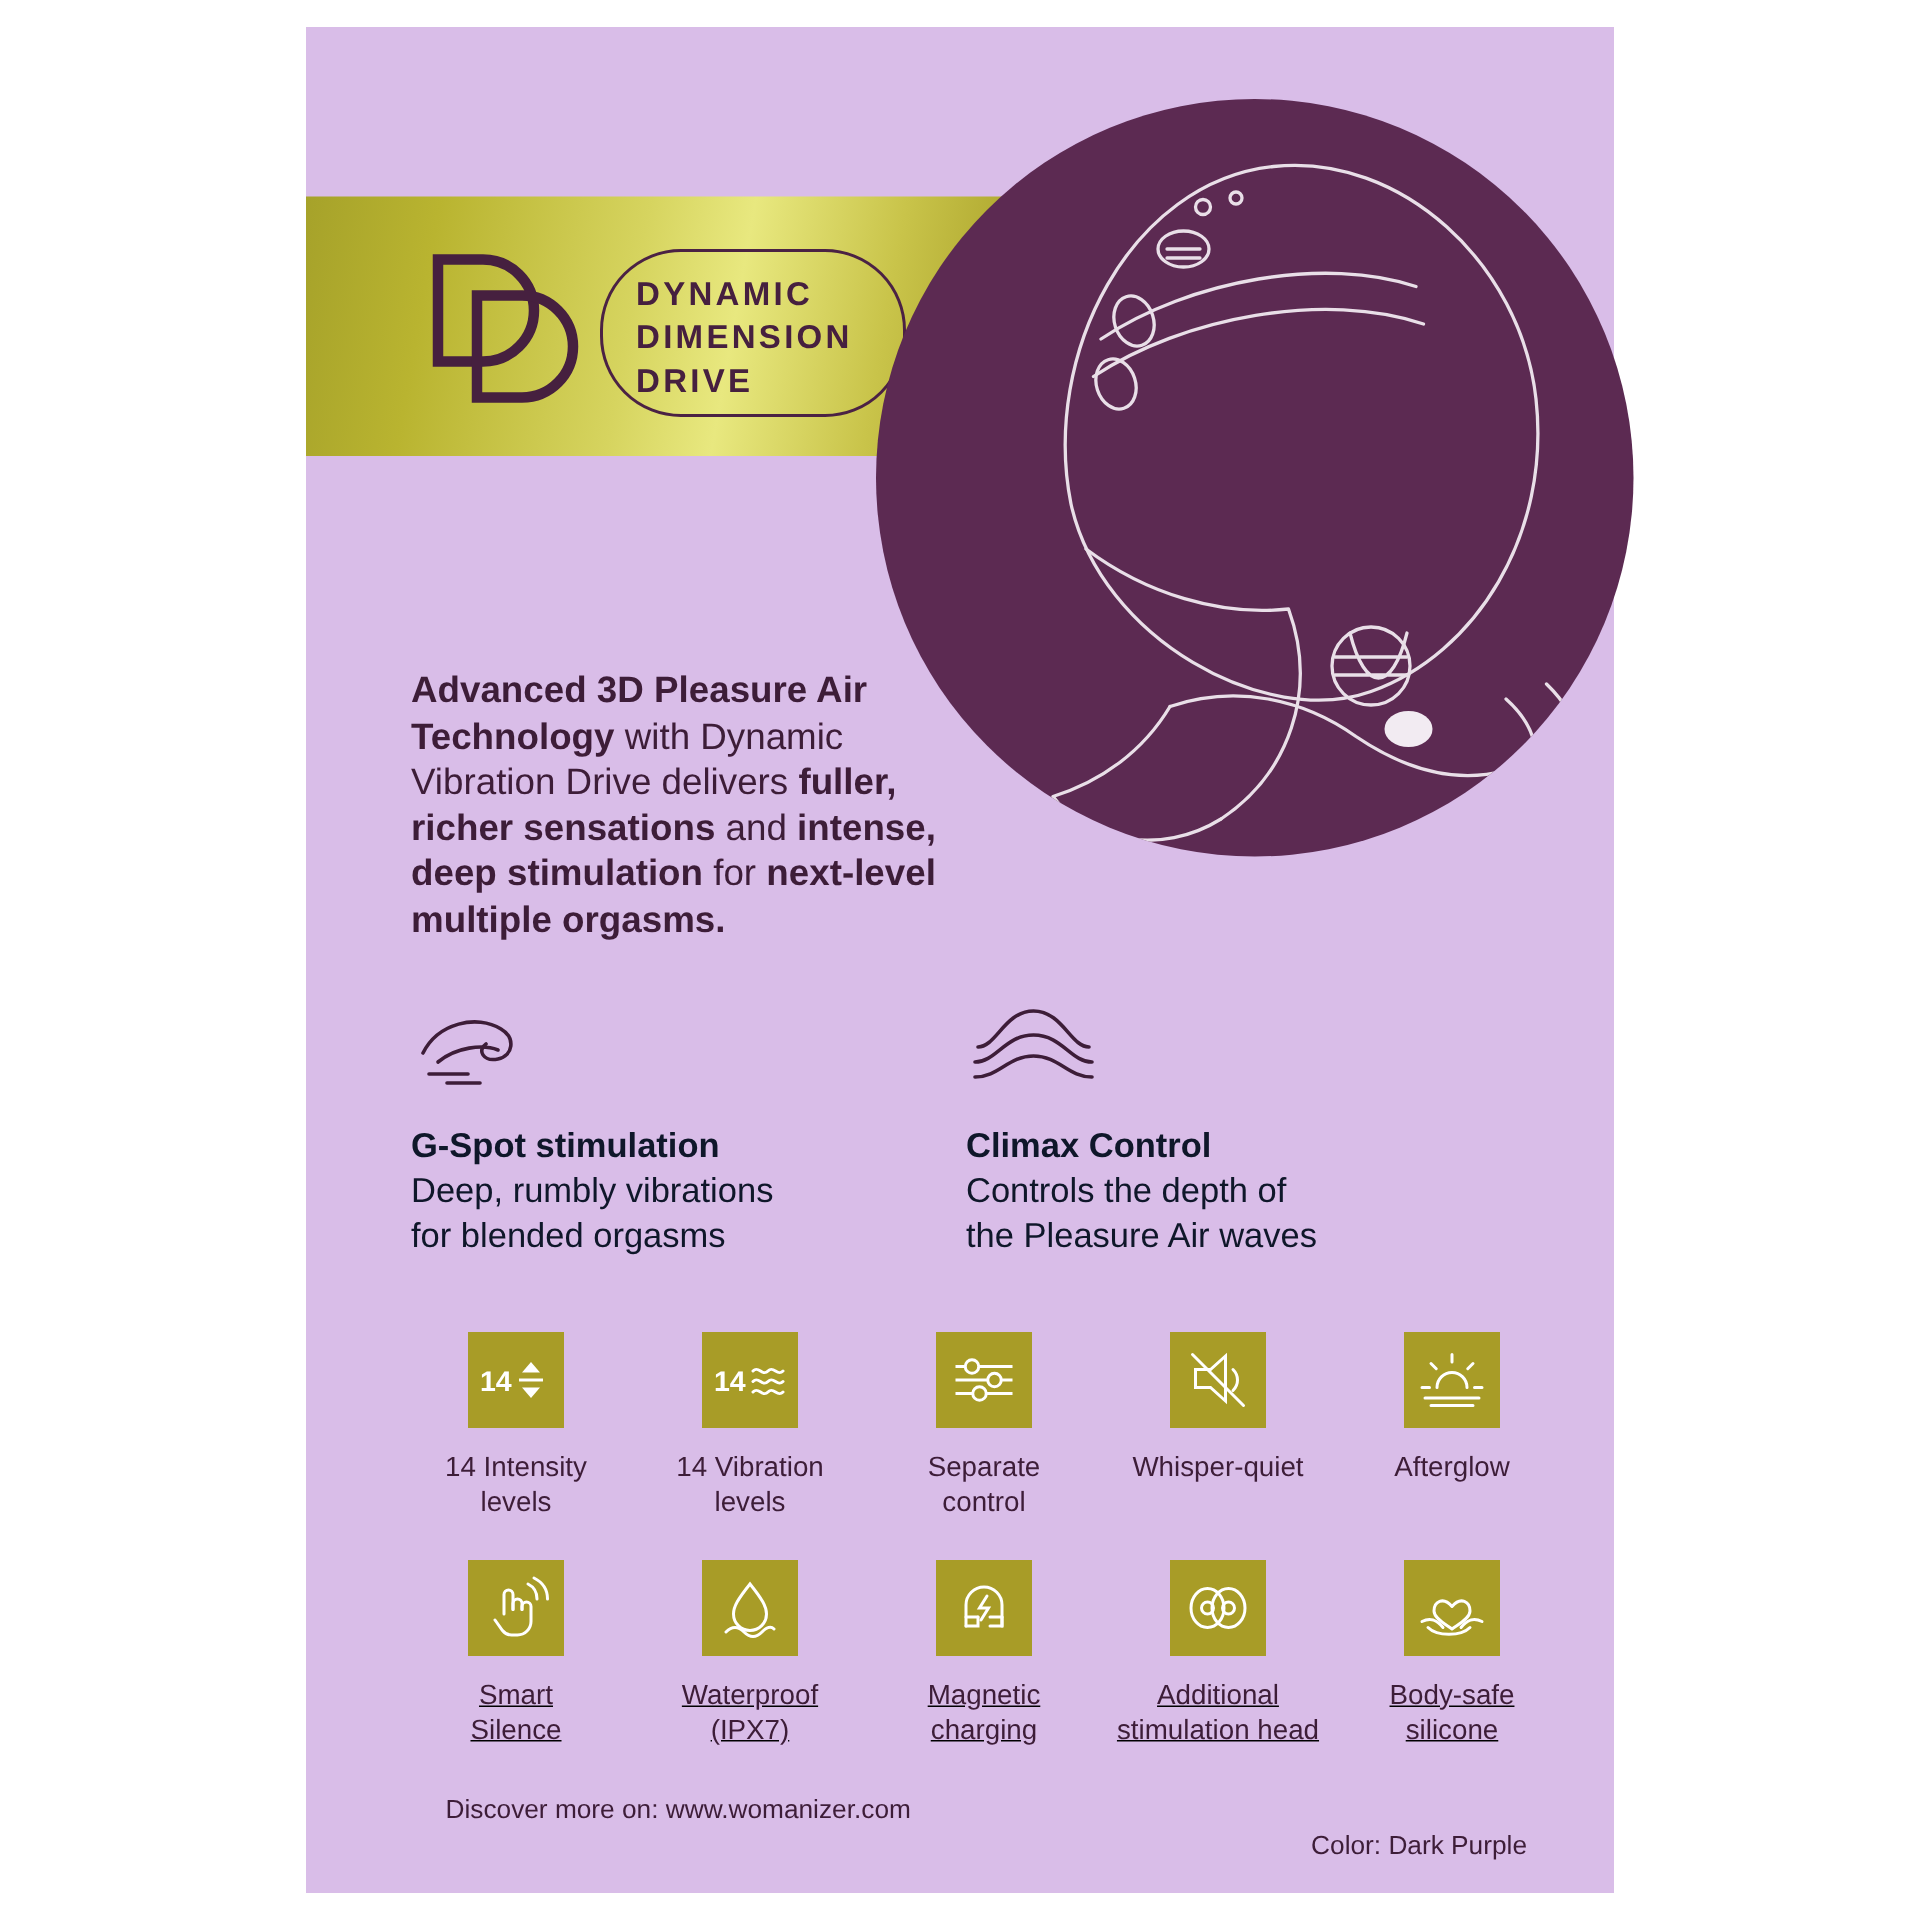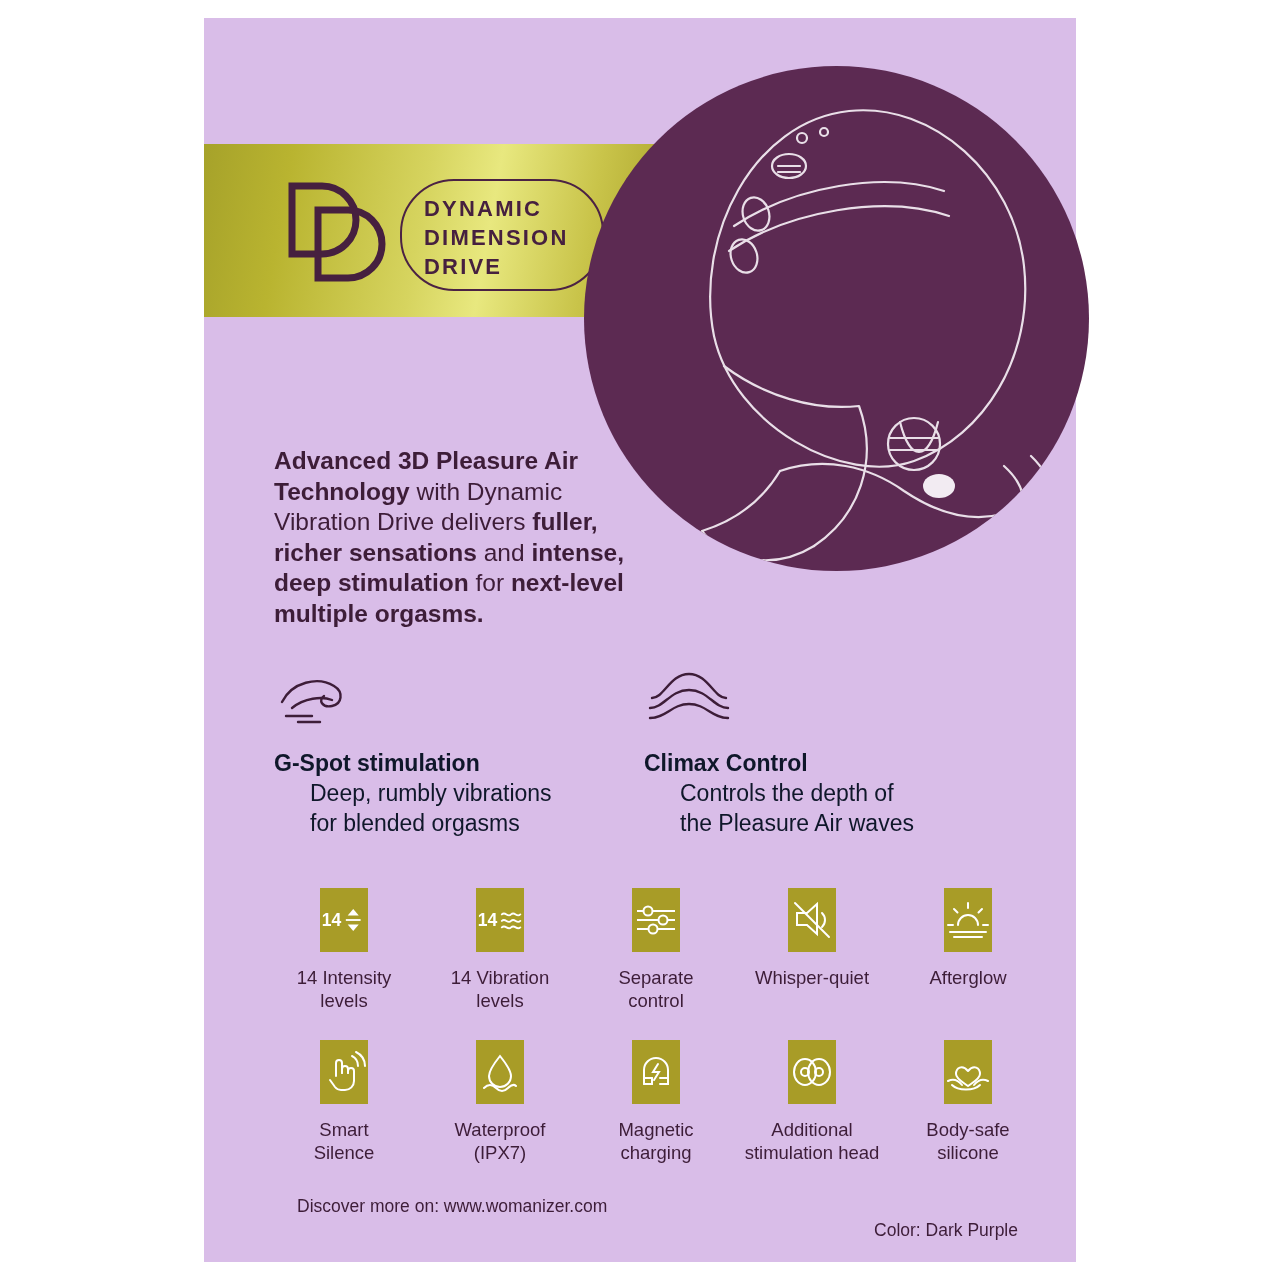--- a/index.html
+++ b/index.html
@@ -2,49 +2,49 @@
 <html><head>
 <meta charset="utf-8">
 <style>
   html,body{margin:0;padding:0;background:#ffffff;}
   body{width:1280px;height:1280px;font-family:"Liberation Sans",sans-serif;}
   .page{position:relative;width:1280px;height:1280px;background:#ffffff;overflow:hidden;}
   .box{position:absolute;left:204px;top:18px;width:872px;height:1244px;background:#d9bde8;}
 
   
   .banner{position:absolute;left:0;top:113px;width:470px;height:173px;
-    background:linear-gradient(100deg,#a6a22a 0%,#b9b430 18%,#d6d45f 46%,#e8e87f 60%,#c9c44a 80%,#a79f27 100%);margin-top:13px;}
+    background:linear-gradient(100deg,#a6a22a 0%,#b9b430 18%,#d6d45f 46%,#e8e87f 60%,#c9c44a 80%,#a79f27 100%);}
   .logo{position:absolute;left:70px;top:28px;width:120px;height:120px;}
   .logo svg{display:block;}
   .ddd-pill{position:absolute;left:196px;top:35px;width:200px;height:108px;border:2px solid #4b2244;border-radius:54px;}
   .ddd-text{position:absolute;left:220px;top:50px;color:#46203f;font-size:22px;line-height:29px;letter-spacing:2.2px;font-weight:700;}
 
   
   .prodcircle{position:absolute;left:380px;top:48px;width:505px;height:505px;border-radius:50%;background:#5c2a52;overflow:hidden;}
   .prodcircle svg{position:absolute;left:0;top:0;}
 
   
   .para{position:absolute;left:70px;top:428px;width:390px;color:#3d1d38;font-size:24.5px;line-height:30.5px;}
   .para b{font-weight:700;}
 
   
   .feat{position:absolute;color:#0f172a;}
   .feat .ic{height:66px;margin-bottom:14px;}
   .feat .ttl{font-size:23px;font-weight:700;line-height:30px;}
-  .feat .sub{font-size:23px;line-height:30px;margin-left:36px;}
+  .feat .sub{font-size:23px;line-height:30px;}
   #feat-g{left:70px;top:650px;width:300px;}
   #feat-c{left:440px;top:650px;width:300px;}
 
   
   .grid{position:absolute;left:62px;top:870px;width:780px;}
   .grow{display:flex;}
   .cell{width:156px;display:flex;flex-direction:column;align-items:center;}
-  .tile{width:48px;height:64px;background:#a89c27;display:flex;align-items:center;justify-content:center;}
+  .tile{width:64px;height:64px;background:#a89c27;display:flex;align-items:center;justify-content:center;}
   .clabel{margin-top:14px;text-align:center;color:#3d1d38;font-size:18.5px;line-height:23px;}
-  .row2{margin-top:28px;}
+  .row2{margin-top:28px;text-decoration:underline;}
 
   
   .foot-left{position:absolute;left:70px;top:1178px;color:#3d1d38;font-size:17.5px;margin-left:23px;}
   .foot-right{position:absolute;right:58px;top:1178px;color:#3d1d38;font-size:17.5px;margin-top:24px;}
 </style>
 </head>
 <body>
 
 <div class="page">
   <div class="box">

